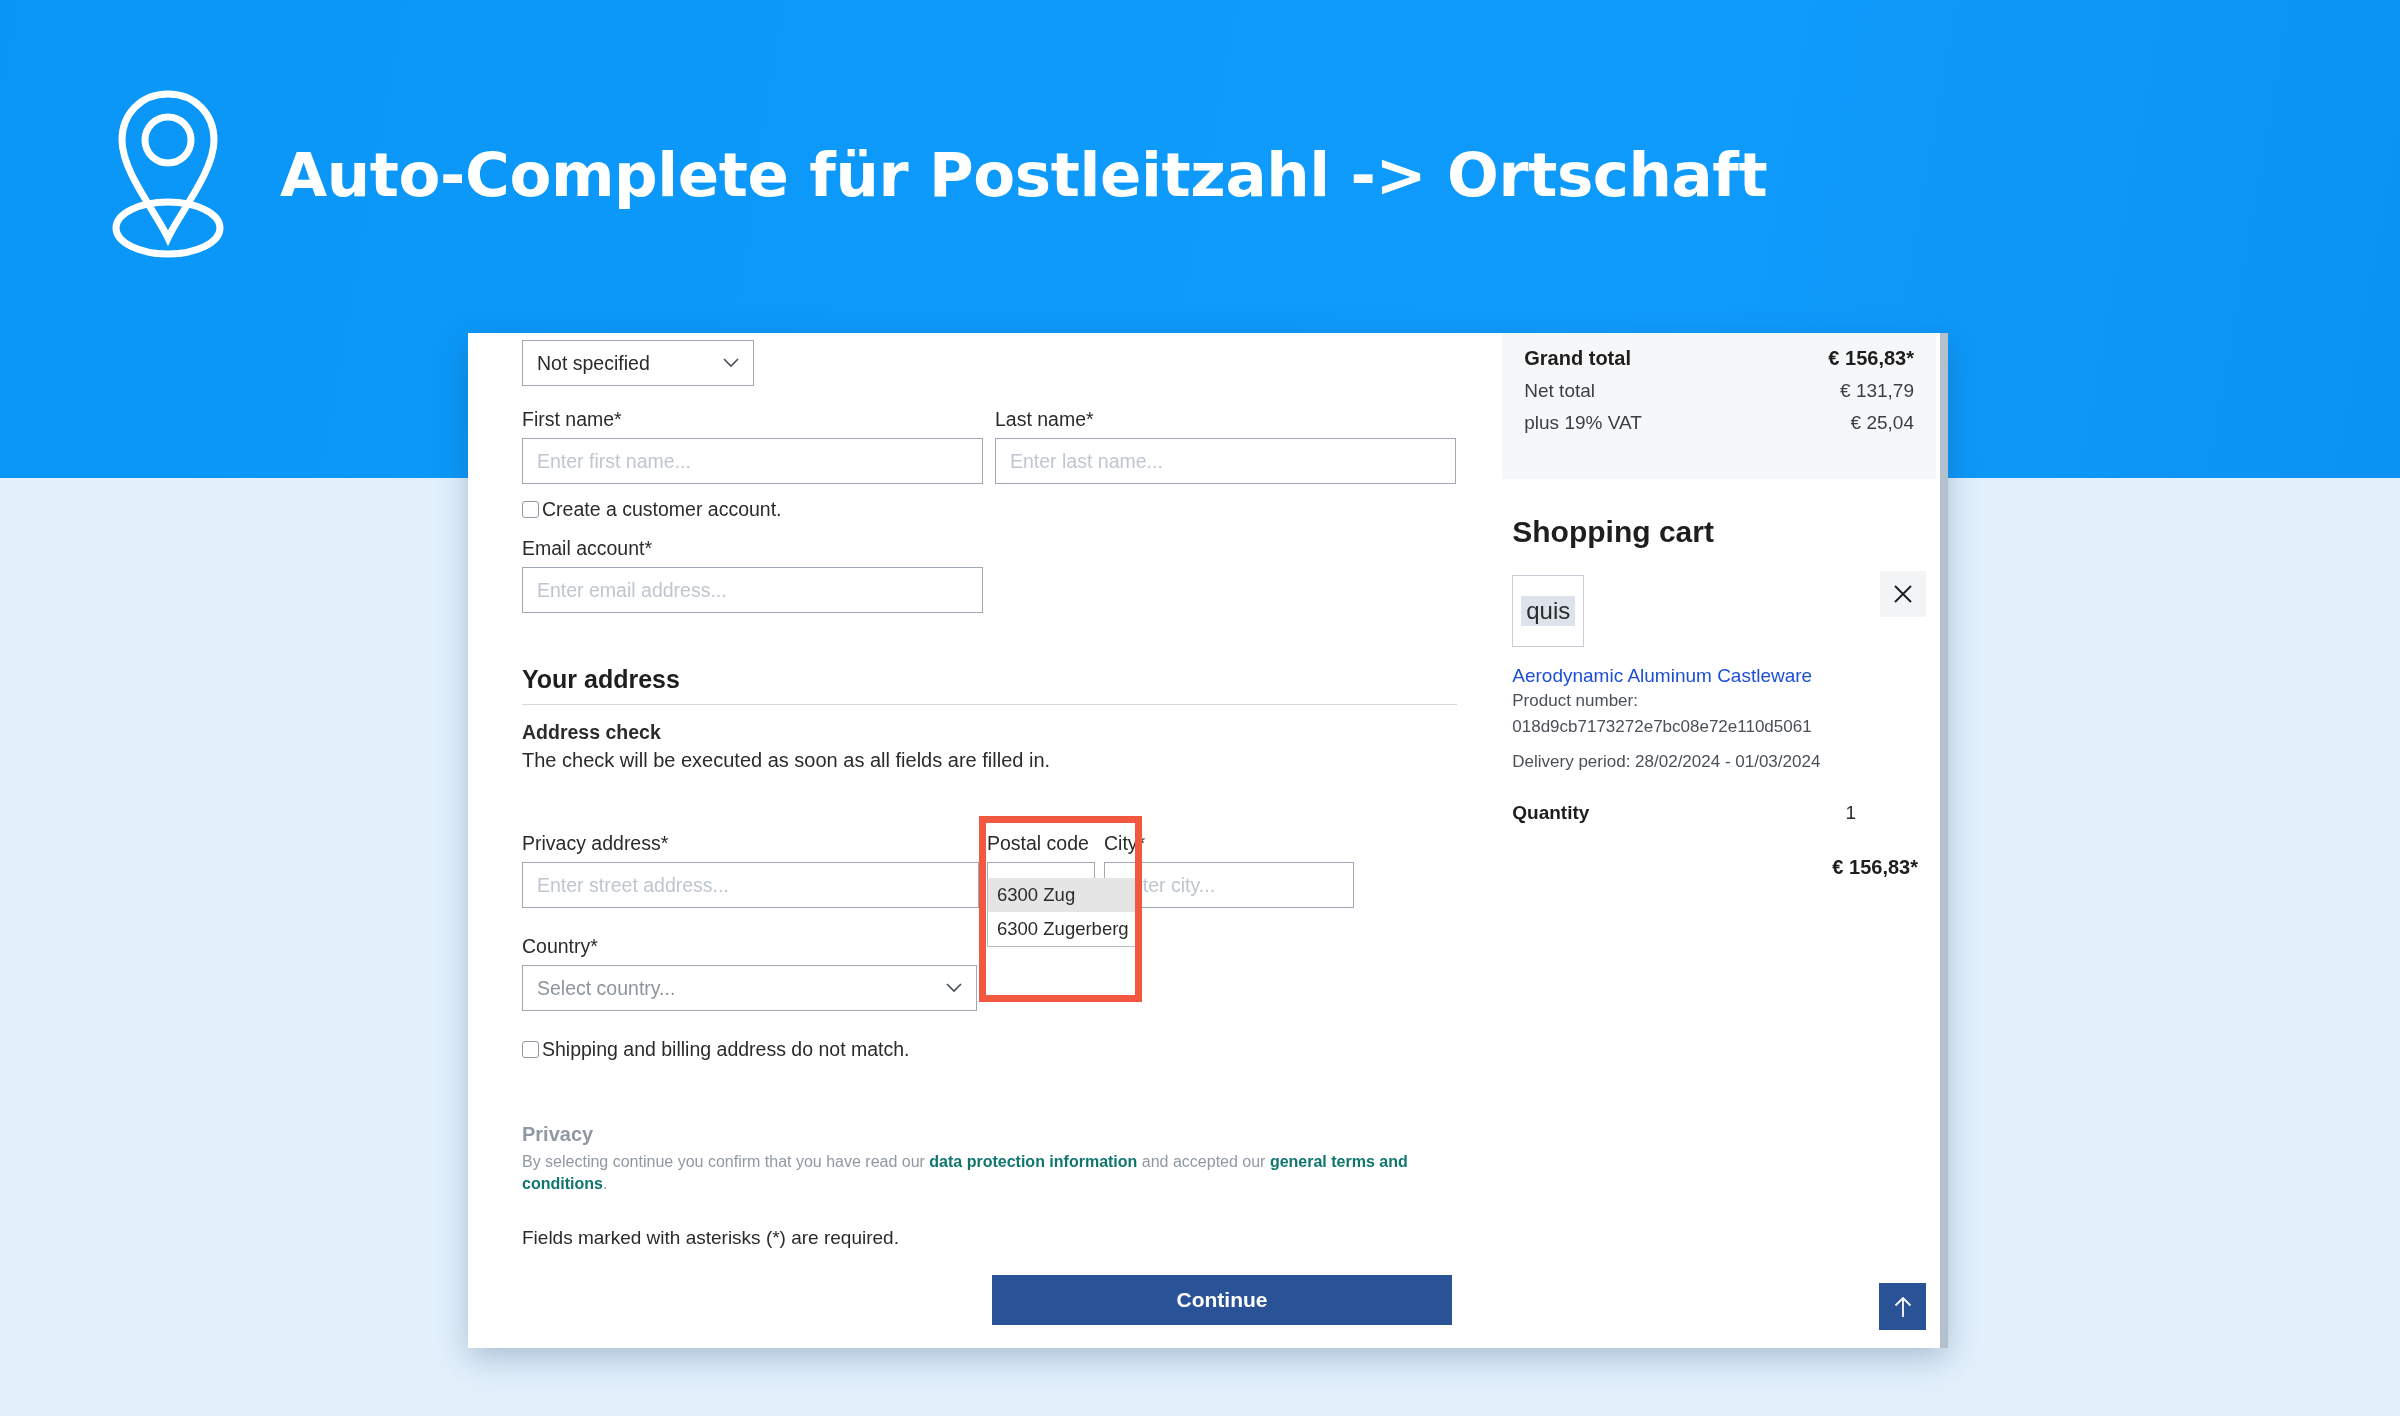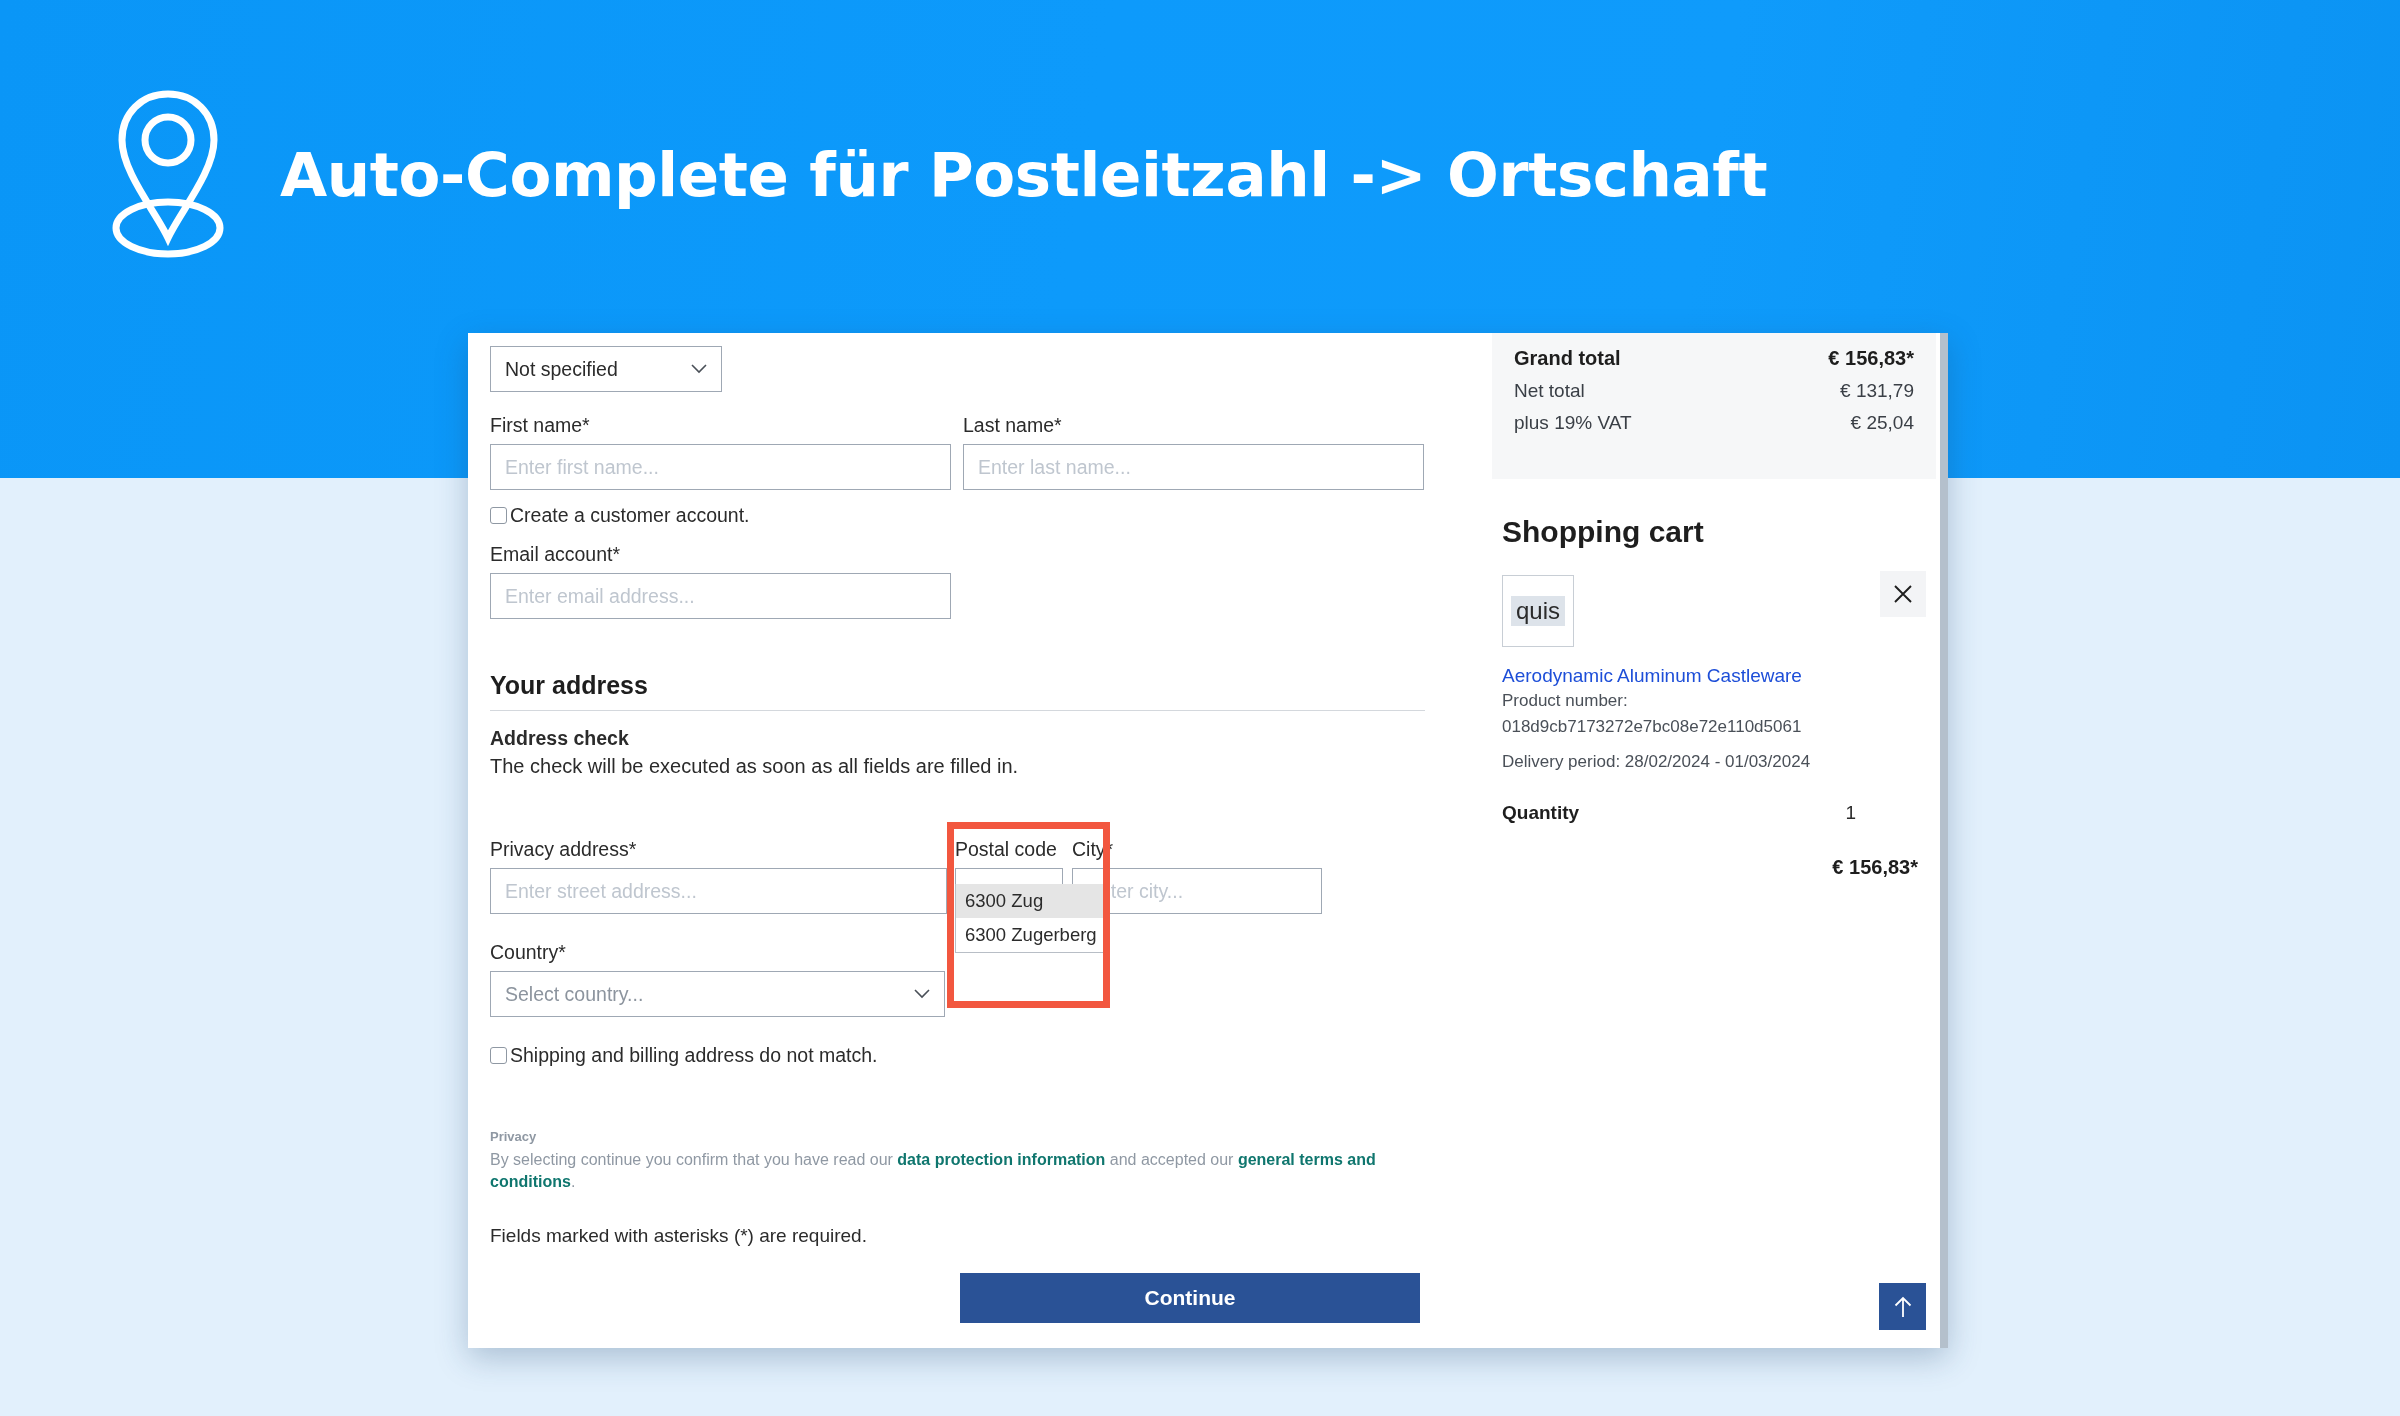--- a/index.html
+++ b/index.html
@@ -60,21 +60,22 @@
     box-shadow: 0 10px 30px rgba(30,70,110,.28);
     z-index: 2;
     overflow: hidden;
     display: flex;
   }
 
   
   .form-col {
     width: 1012px;
     position: relative;
-    padding: 13px 0 0 22px;
+    padding: 7px 0 0 22px;
+    margin-left: 32px;
   }
 
   .form-inner { width: 935px; position: relative; }
 
   
   .fld-label {
     font-size: 19.5px;
     color: #2b2b2b;
     margin-bottom: 7px;
     display: block;
@@ -187,21 +188,21 @@
     height: 186px;
     border: 7px solid #f2573f;
     z-index: 40;
     pointer-events: none;
   }
 
   .ship-row { margin-top: 27px; }
 
   .privacy-blk { margin-top: 62px; }
   .priv-h {
-    font-size: 13px; font-weight: bold; color: #8f98a3; margin-bottom: 5px;
+    font-size: 20px; font-weight: bold; color: #8f98a3; margin-bottom: 5px;
   }
   .priv-t { font-size: 16px; color: #8f98a3; line-height: 1.35; }
   .priv-t a { color: #0f766e; text-decoration: none; font-weight: bold; }
 
   .req-note { font-size: 19px; color: #2b2b2b; margin-top: 33px; }
 
   .continue-wrap { display: flex; justify-content: flex-end; margin-top: 26px; padding-right: 5px; }
   .continue-btn {
     width: 460px; height: 50px;
     background: #2a5296;

